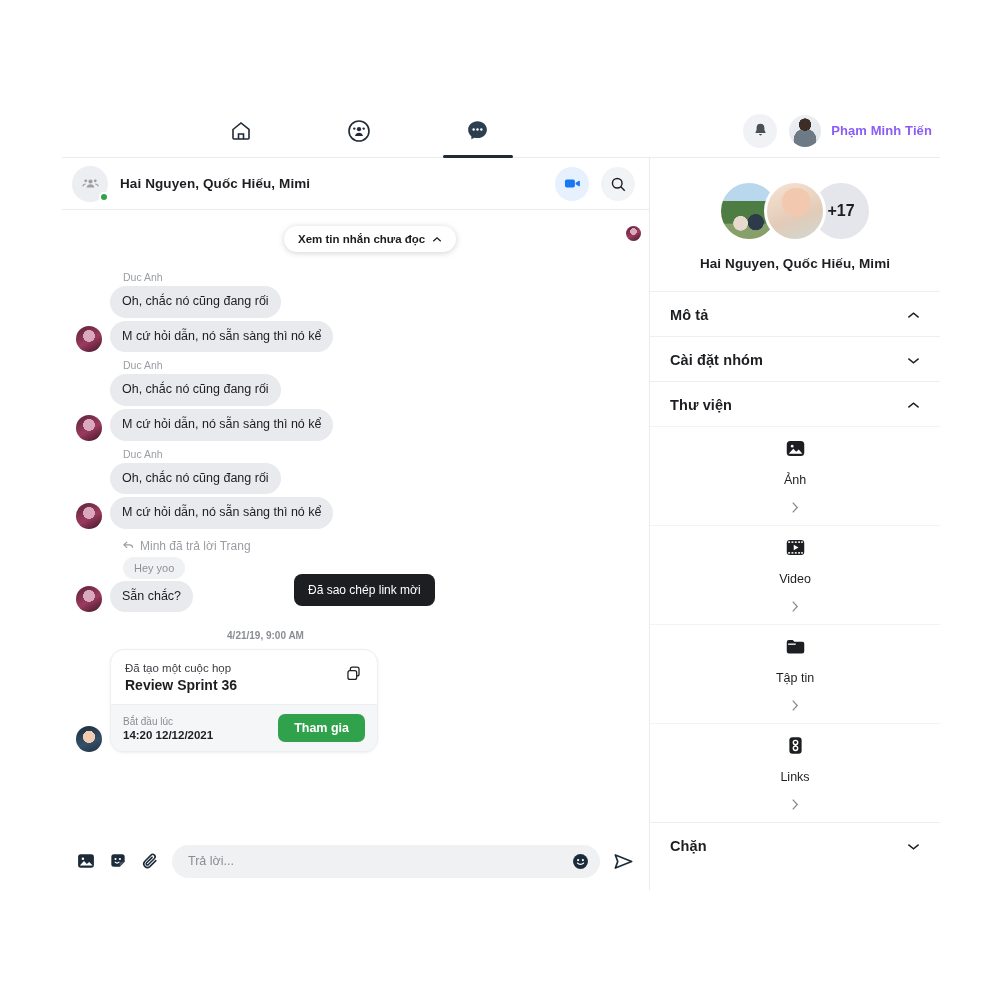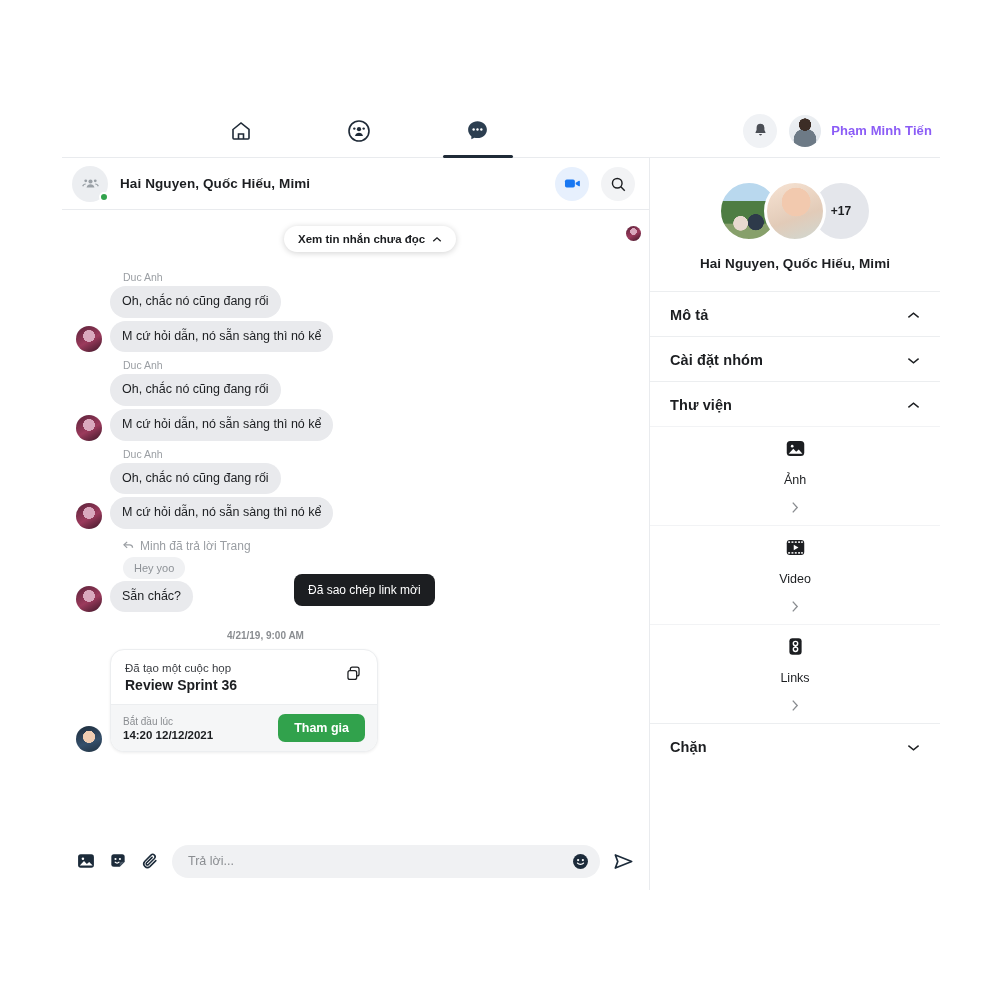--- a/index.html
+++ b/index.html
@@ -224,21 +224,21 @@
   .input-wrap input::placeholder { color: #8a8d91; }
 
   
   .panel-top { padding: 22px 0 20px 0; text-align: center; }
   .stack { display: flex; justify-content: center; align-items: center; }
   .stack .av { width: 62px; height: 62px; border: 3px solid #fff; }
   .stack .av:not(:first-child) { margin-left: -16px; }
   .av-more {
     width: 62px; height: 62px; border-radius: 50%;
     background: #e4e6eb; color: #1c1e21;
-    font-size: 12px; font-weight: bold;
+    font-size: 16px; font-weight: bold;
     display: flex; align-items: center; justify-content: center;
     border: 3px solid #fff; margin-left: -16px; flex: none;
   }
   .panel-name { font-size: 13.5px; font-weight: bold; color: #1c1e21; margin-top: 14px; letter-spacing: .1px; }
 
   .sec { border-top: 1px solid #eceef0; }
   .sec-head {
     display: flex; align-items: center;
     padding: 15px 20px 13px 20px; cursor: pointer;
   }
@@ -565,20 +565,34 @@
             </svg>
           </span>
           <span class="lib-label">Video</span>
           <span>
             <svg width="8" height="13" viewBox="0 0 9 14" fill="none" stroke="#8a8d91" stroke-width="1.5">
                 <path d="M2 1.5 7 7l-5 5.5"></path>
               </svg>
           </span>
         </div>
 
+        <div class="lib-item">
+          <span>
+            <svg width="21" height="21" viewBox="0 0 24 24">
+              <path d="M2 7a2.5 2.5 0 0 1 2.5-2.5h4.3l2 2.2H20A2 2 0 0 1 22 8.7v8.8A2.5 2.5 0 0 1 19.5 20h-15A2.5 2.5 0 0 1 2 17.5z" fill="#1c1e21"></path>
+              <path d="M3.6 8.6h8.6v1.5H3.6z" fill="#fff"></path>
+            </svg>
+          </span>
+          <span class="lib-label">Tập tin</span>
+          <span>
+            <svg width="8" height="13" viewBox="0 0 9 14" fill="none" stroke="#8a8d91" stroke-width="1.5">
+                <path d="M2 1.5 7 7l-5 5.5"></path>
+              </svg>
+          </span>
+        </div>
 
         <div class="lib-item">
           <span>
             <svg width="21" height="21" viewBox="0 0 24 24">
               <rect x="5" y="2.5" width="14" height="19" rx="3.5" fill="#1c1e21"></rect>
               <circle cx="12" cy="8.6" r="2.5" fill="none" stroke="#fff" stroke-width="1.6"></circle>
               <circle cx="12" cy="15.2" r="2.5" fill="none" stroke="#fff" stroke-width="1.6"></circle>
               <path d="M12 10.6v2.6" stroke="#fff" stroke-width="1.6"></path>
             </svg>
           </span>

